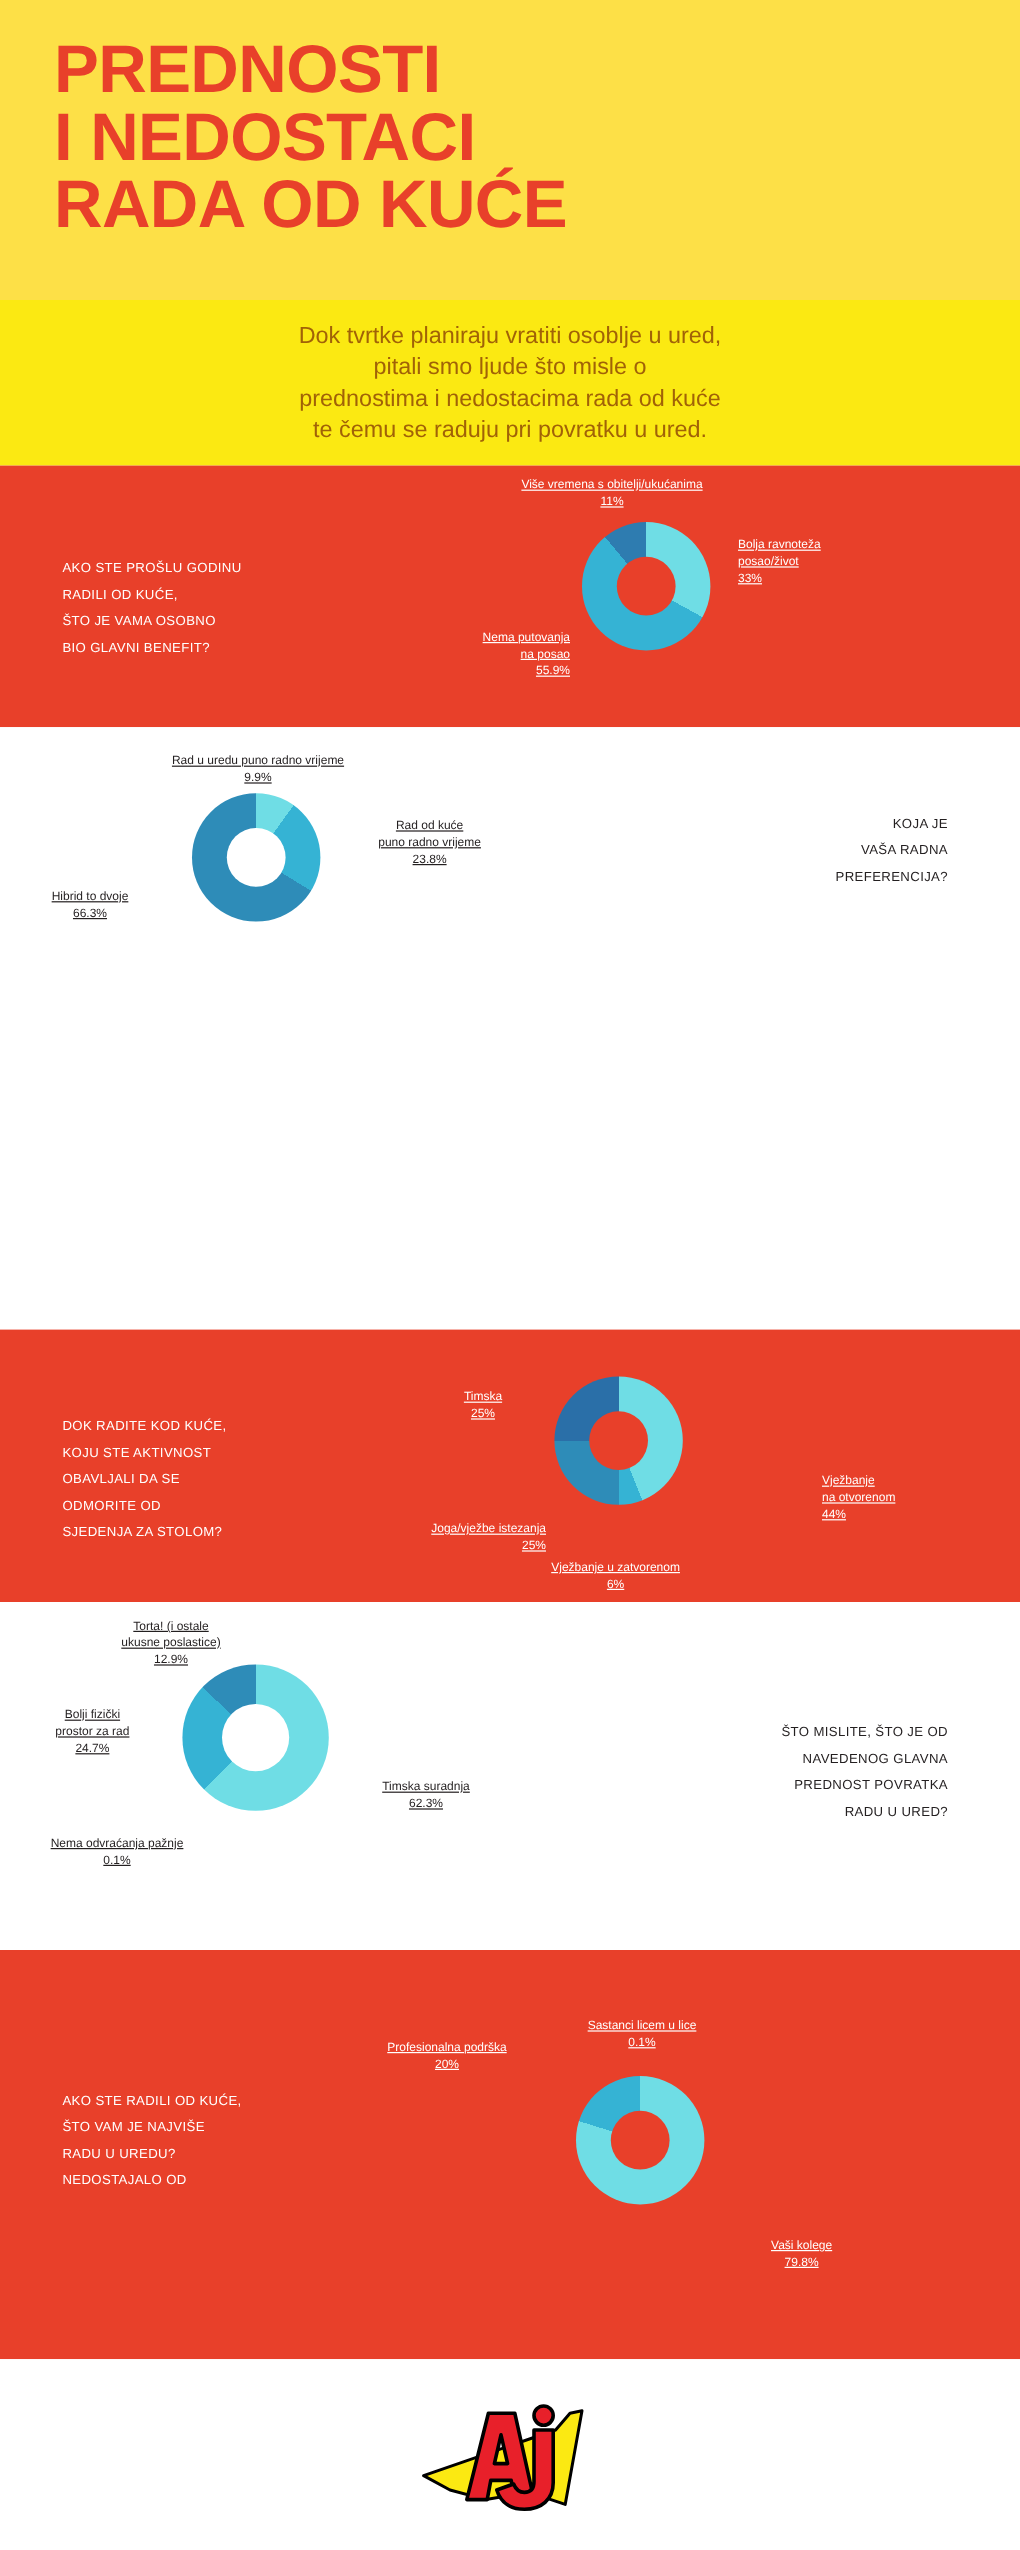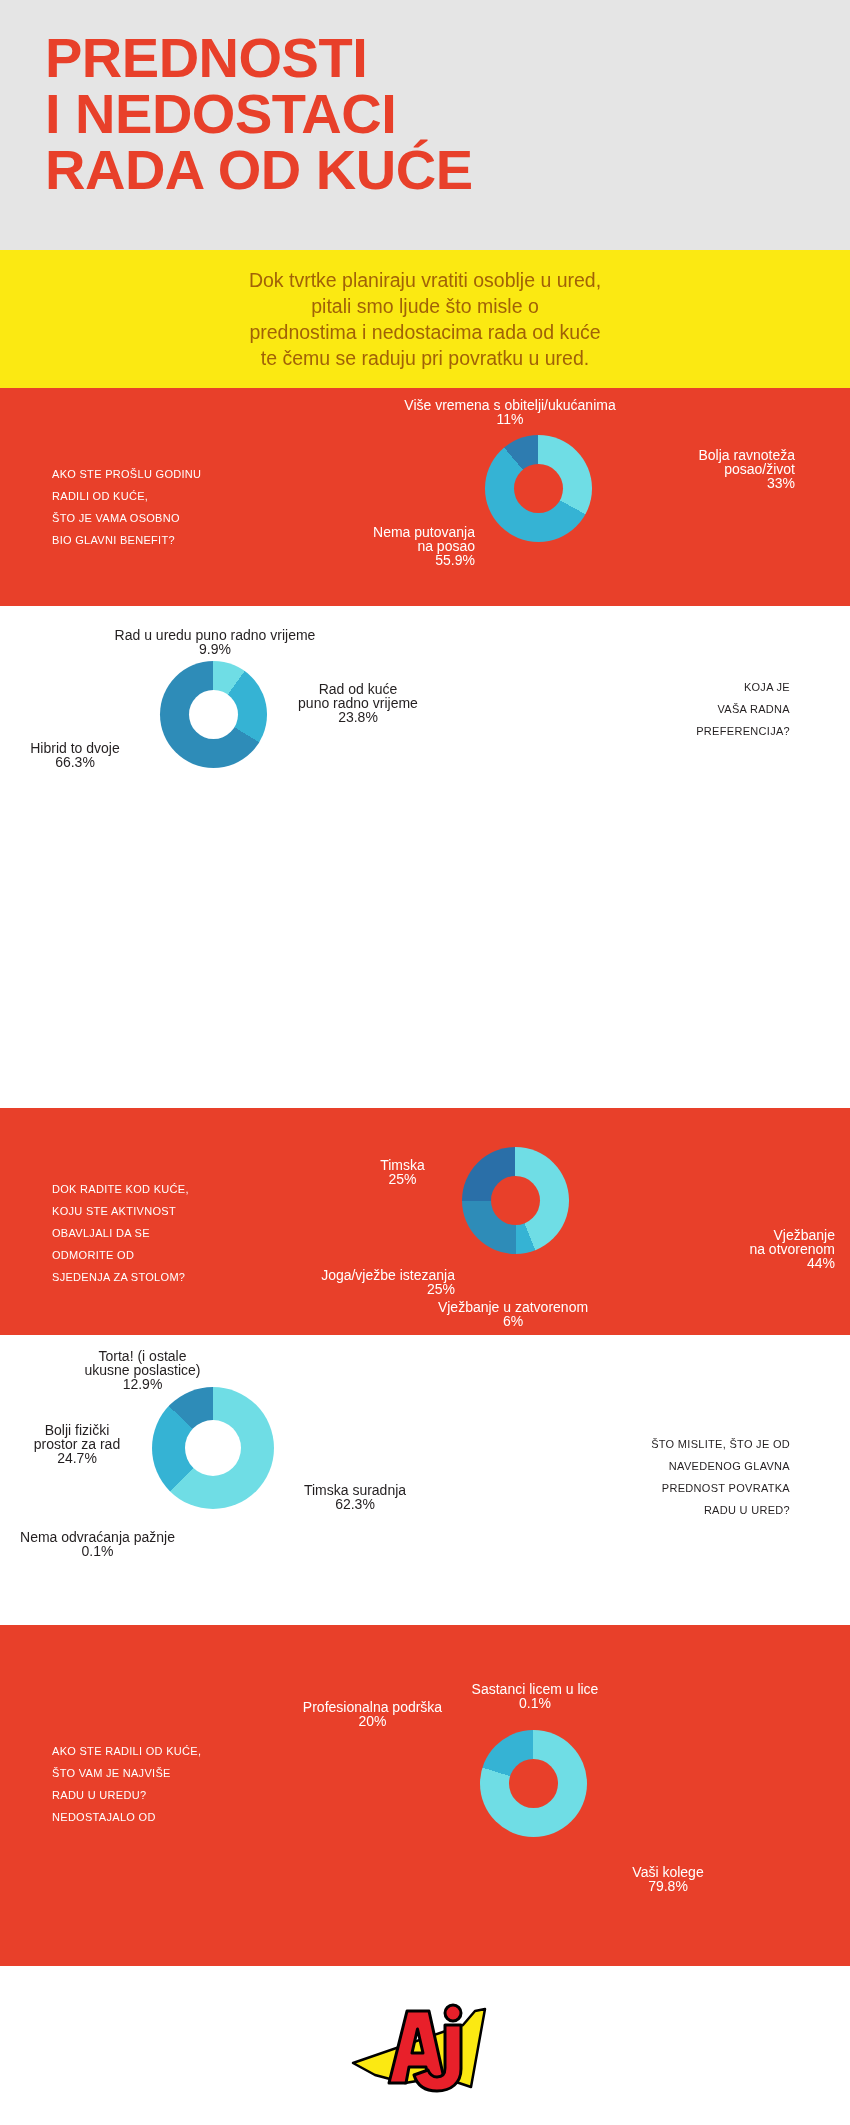--- a/index.html
+++ b/index.html
@@ -1,20 +1,20 @@
 <!DOCTYPE html>
 <html><head>
 <meta charset="utf-8">
 <style>
   html,body{margin:0;padding:0;}
   body{width:850px;height:2125px;background:#ffffff;font-family:"Liberation Sans",sans-serif;overflow:hidden;}
   .page{position:relative;width:850px;height:2125px;}
 
   
-  .header{position:absolute;left:0;top:0;width:850px;height:250px;background:#e5e5e5;}
+  .header{position:absolute;left:0;top:0;width:850px;height:250px;background:#fde047;}
   .title{position:absolute;left:45px;top:30px;width:760px;color:#e8402a;
          font-family:"Liberation Sans",sans-serif;font-weight:bold;font-size:56px;
          line-height:56px;letter-spacing:-0.5px;}
   .title span{display:block;}
 
   
   .intro{position:absolute;left:0;top:250px;width:850px;height:138px;background:#fbe912;
          display:flex;align-items:center;justify-content:center;}
   .intro p{margin:0;text-align:center;color:#a16207;font-size:19.5px;line-height:26px;font-weight:500;}
   .intro p span{display:block;}
@@ -28,28 +28,28 @@
   .q span{display:block;}
   .q.onred{color:#ffffff;}
   .q.ondark{color:#231f20;}
   .q.right{text-align:right;}
 
   
   .donut-wrap{position:absolute;}
   .donut{position:relative;border-radius:50%;}
   .donut .hole{position:absolute;border-radius:50%;}
 
-  .lbl{position:absolute;font-size:14px;line-height:14px;}
+  .lbl{position:absolute;font-size:10px;line-height:14px;text-decoration:underline;}
   .lbl.onred{color:#ffffff;}
   .lbl.ondark{color:#231f20;}
   .lbl .nm{display:block;}
   .lbl .pc{display:block;}
   .lbl.c{text-align:center;}
   .lbl.r{text-align:right;}
-  .lbl.l{text-align:right;}
+  .lbl.l{text-align:left;}
 
   
   .footer{position:absolute;left:0;top:1966px;width:850px;height:159px;background:#ffffff;}
   .logo{position:absolute;left:345px;top:25px;width:160px;height:110px;}
 </style>
 </head>
 <body>
 
 <div class="page">
 

